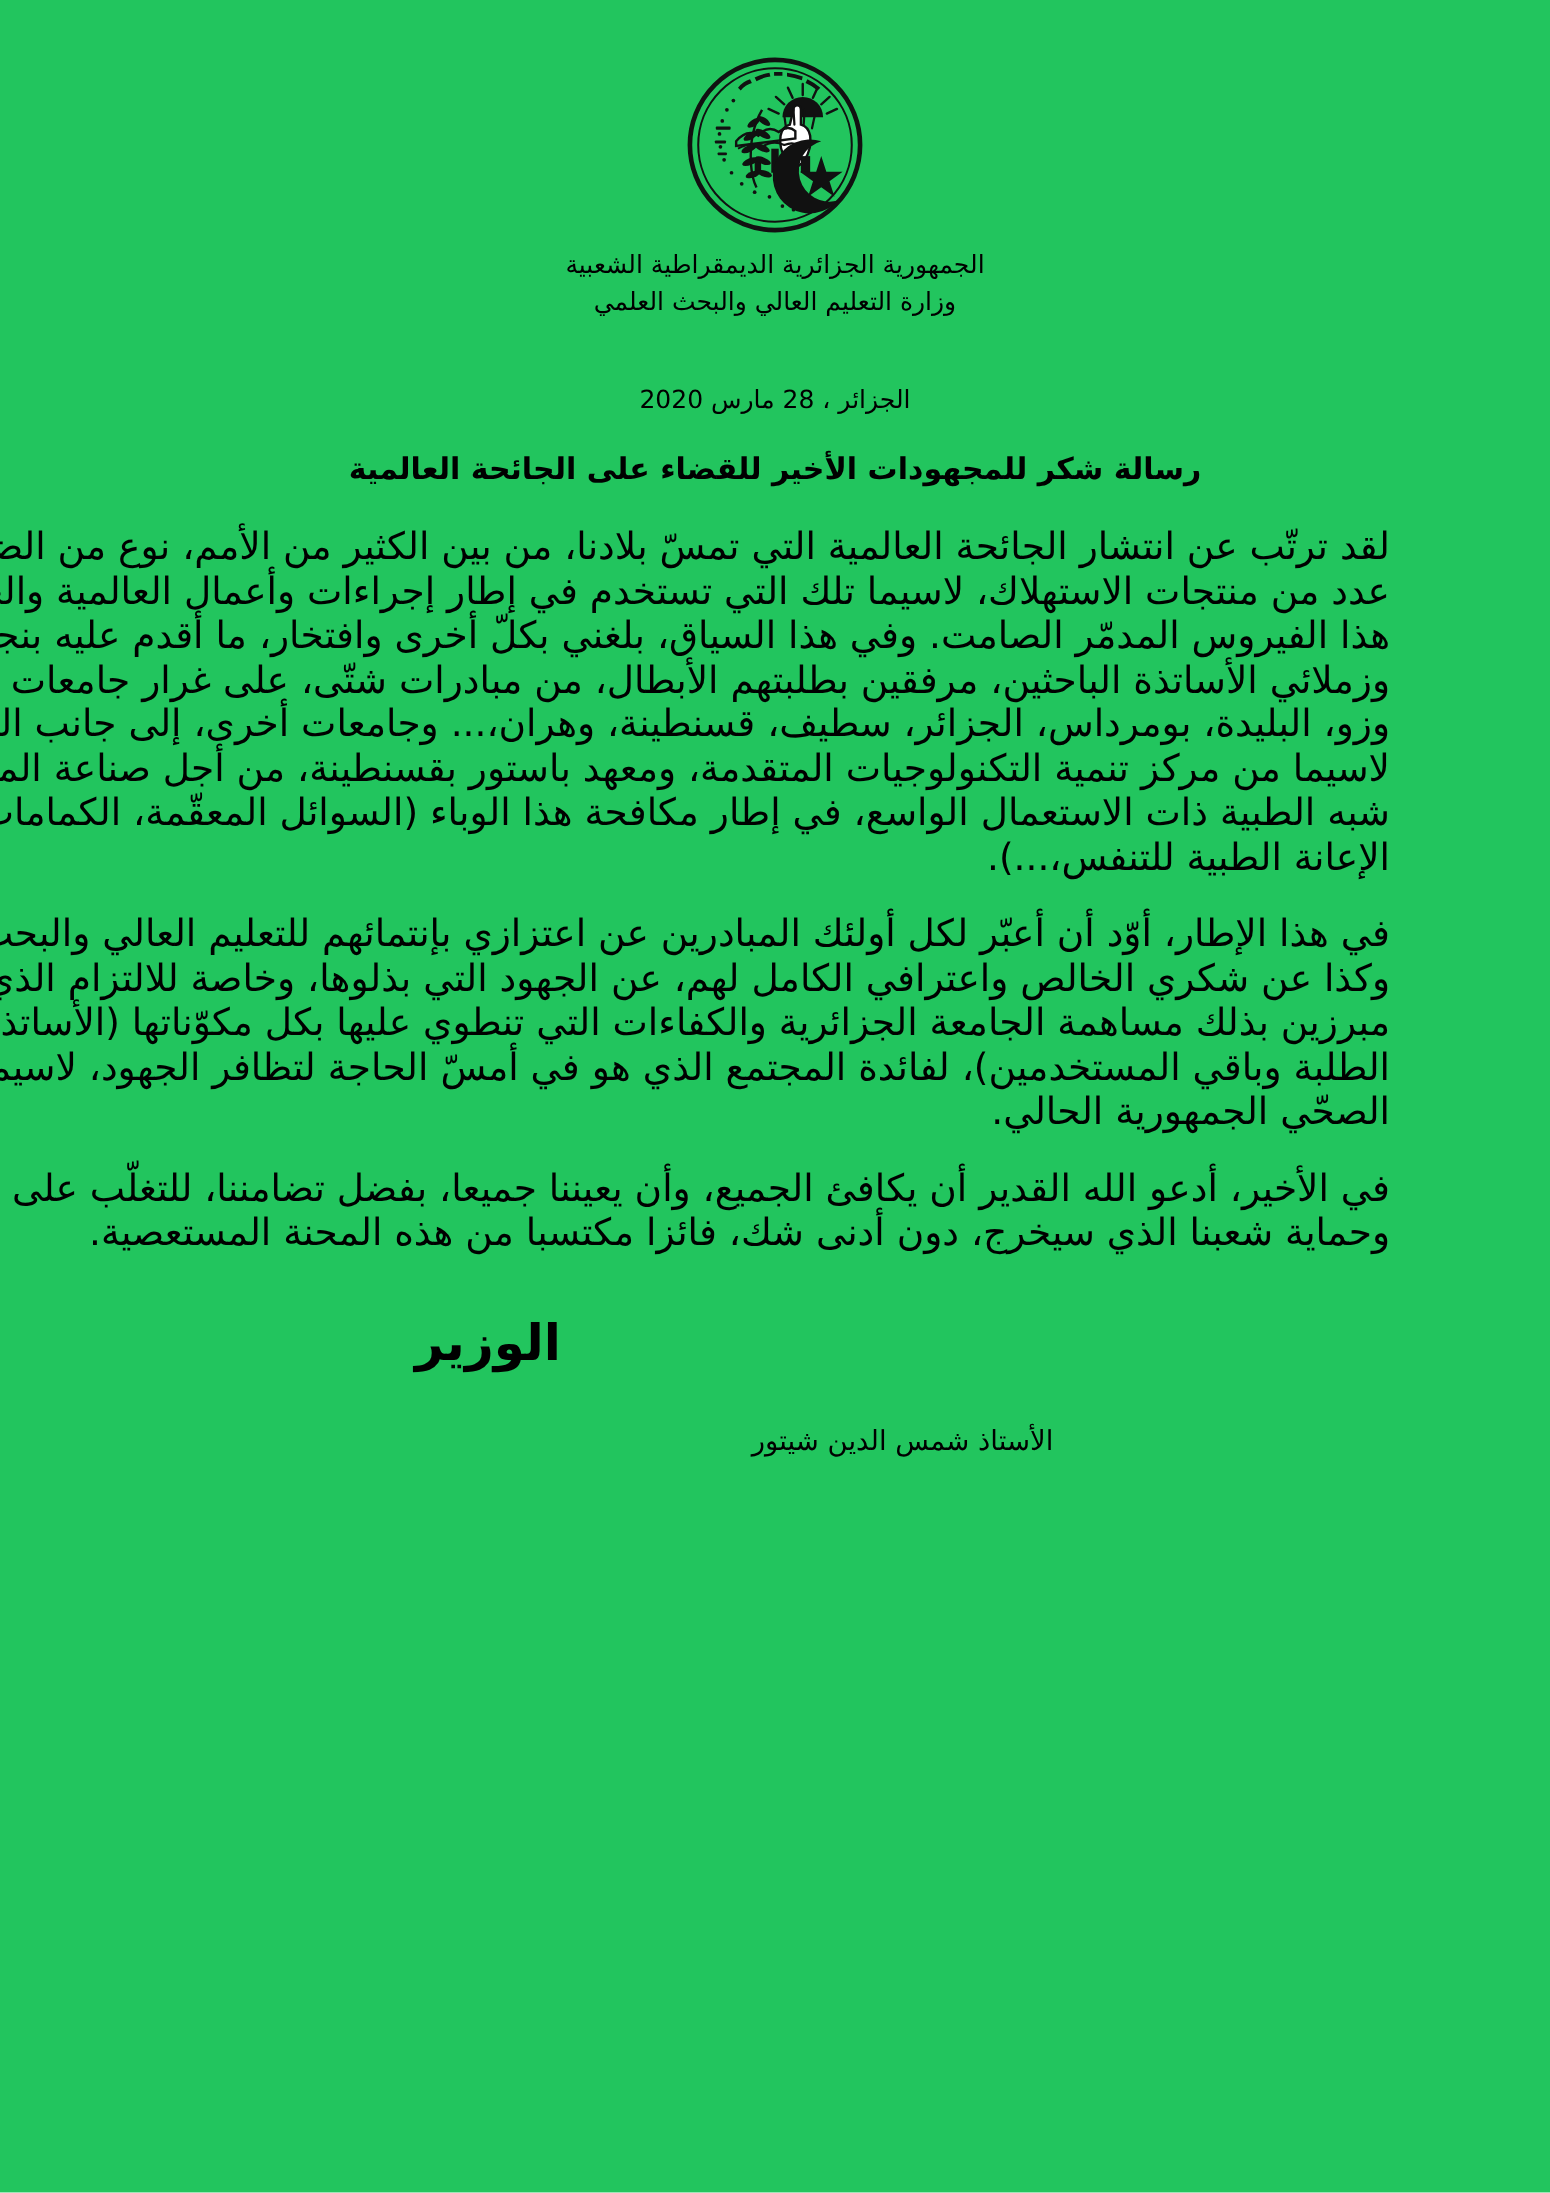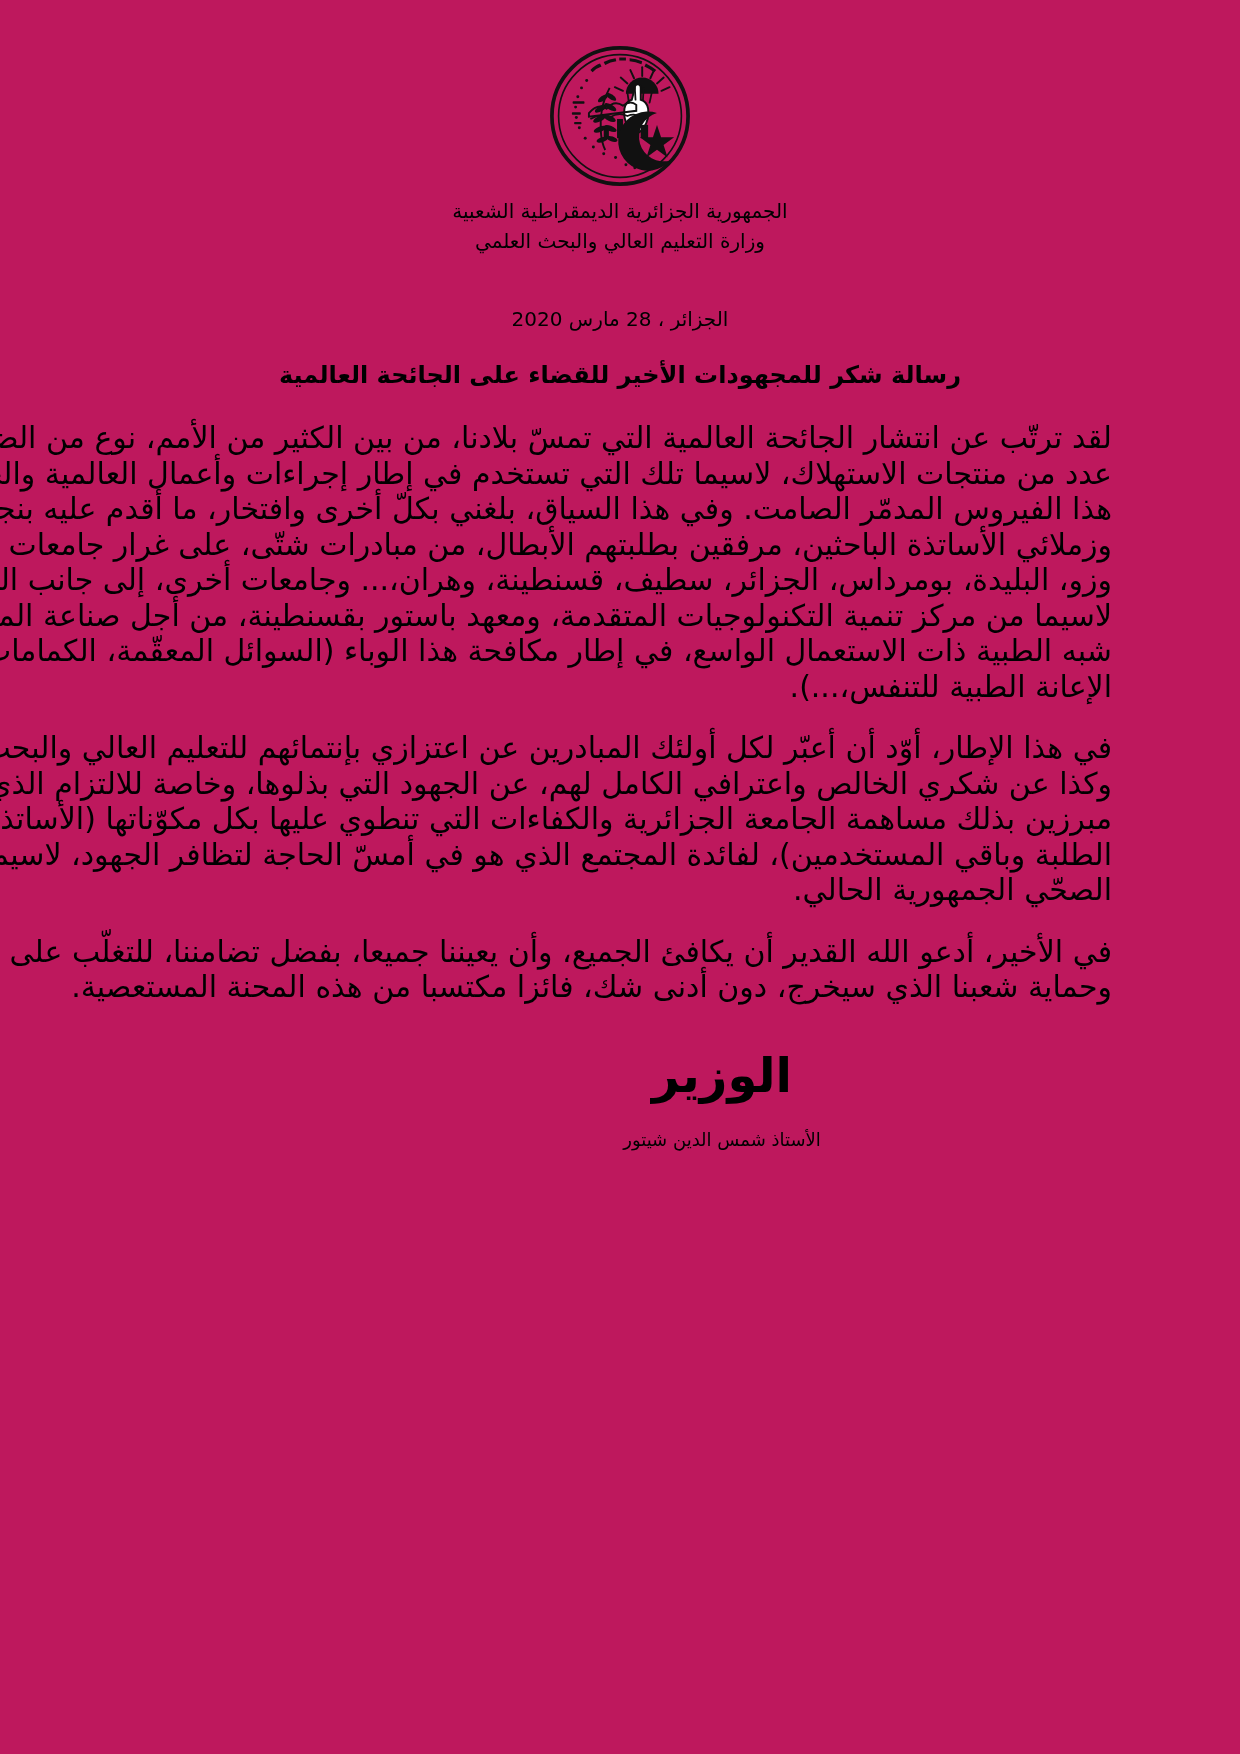--- a/index.html
+++ b/index.html
@@ -4,21 +4,21 @@
 <style>
   html, body {
     margin: 0;
     padding: 0;
     background: #ffffff;
   }
   .page {
     position: relative;
     width: 1240px;
     height: 1754px;
-    background: #be185d;
+    background: #22c55e;
     margin: 0 auto;
     box-sizing: border-box;
     font-family: "DejaVu Sans", "Liberation Sans", sans-serif;
     color: #000000;
     overflow: hidden;
   }
 
   
   .emblem-wrap {
     position: absolute;
@@ -100,28 +100,28 @@
   
   .signature-block {
     position: absolute;
     top: 1048px;
     right: 128px;
     width: 780px;
     direction: rtl;
     text-align: center;
   }
   .sig-title {
-    font-size: 48px;
+    font-size: 40px;
     line-height: 54px;
     font-weight: 700;
-    text-align: center;
+    text-align: left;
   }
   .sig-name {
-    margin-top: 22px;
-    font-size: 18px;
+    margin-top: 36px;
+    font-size: 22px;
     line-height: 32px;
     text-align: center;
   }
 </style>
 </head>
 <body>
 
 <div class="page">
 
   <div class="emblem-wrap">

